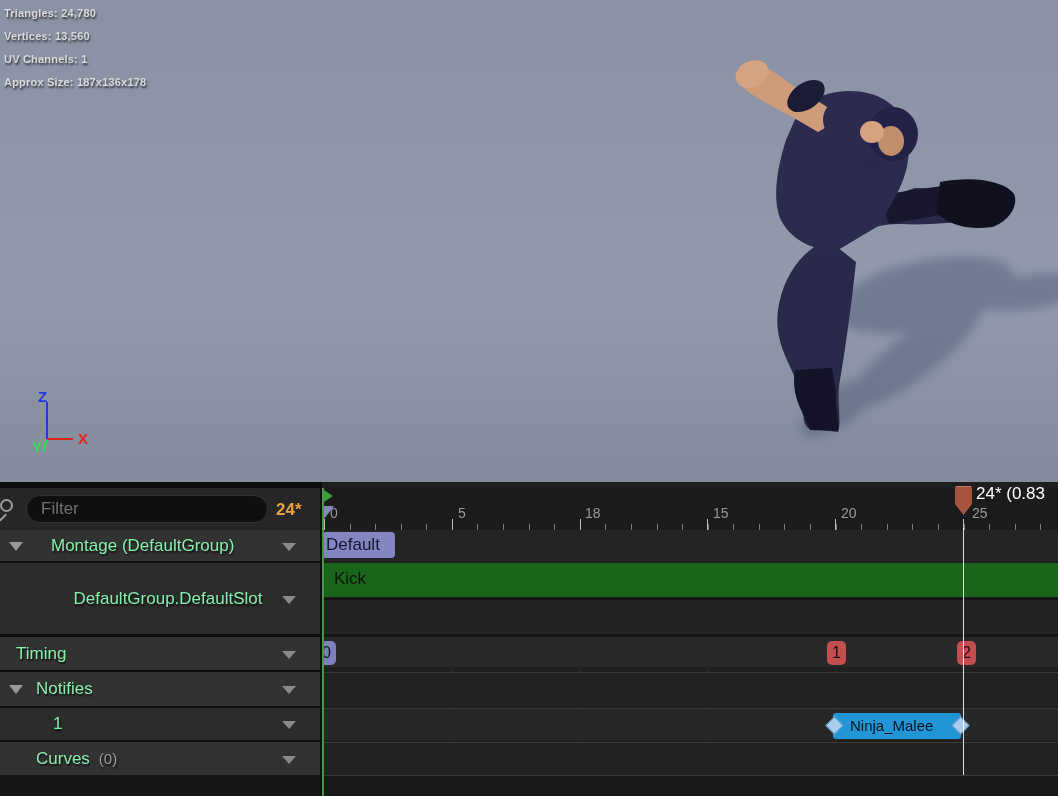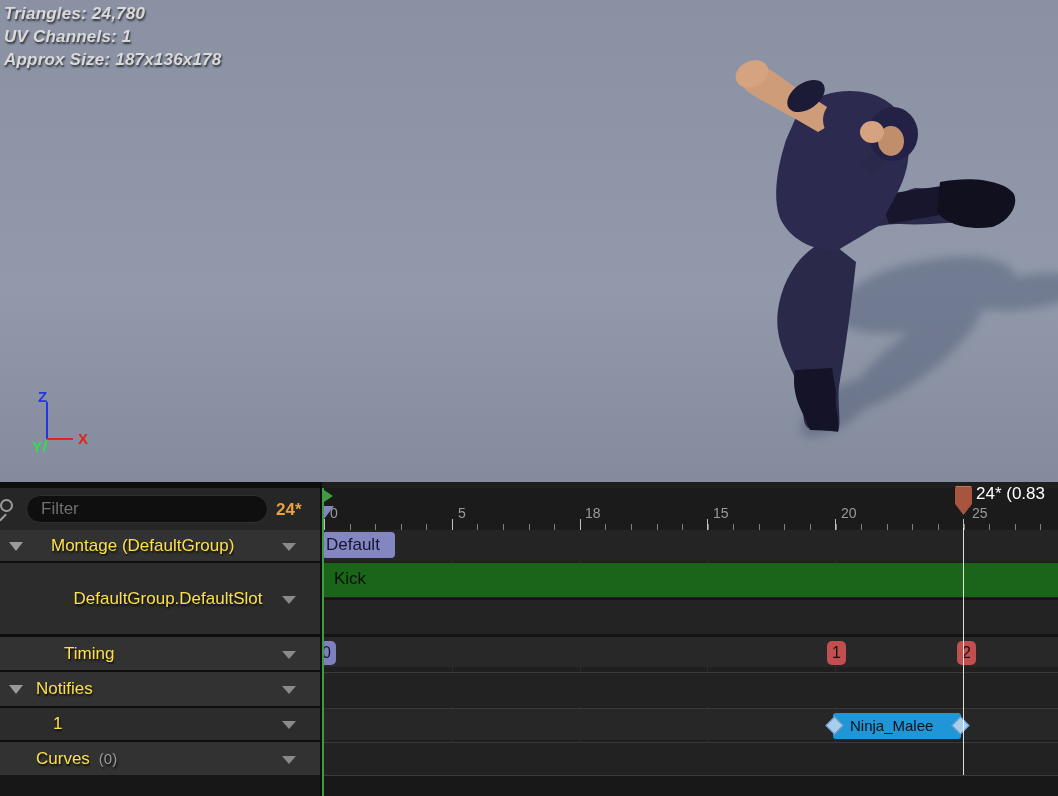--- a/index.html
+++ b/index.html
@@ -5,51 +5,51 @@
   * { margin:0; padding:0; box-sizing:border-box; }
   html,body { width:1058px; height:796px; overflow:hidden; background:#161616;
     font-family:"Liberation Sans", sans-serif; }
   #stage { position:relative; width:1058px; height:796px; }
 
   
   .viewport { position:absolute; left:0; top:0; width:1058px; height:482px;
     background:linear-gradient(180deg,#8a91a3 0%, #9199aa 60%, #848b9c 100%); }
   .char-svg { position:absolute; left:0; top:0; }
   .stats { position:absolute; left:4px; top:2px; }
-  .stats div { font-size:17px; font-weight:bold; color:#dadada; line-height:23px;
-    text-shadow:1px 2px 2px rgba(0,0,0,0.65); letter-spacing:0.2px;font-style:italic; }
+  .stats div { font-size:11px; font-weight:bold; color:#dadada; line-height:23px;
+    text-shadow:1px 2px 2px rgba(0,0,0,0.65); letter-spacing:0.2px; }
   .gizmo { position:absolute; left:0; top:380px; width:110px; height:85px; }
   .gz-line { position:absolute; }
   .gz-z-line { left:46px; top:22px; width:2px; height:37px; background:#2336e0; }
   .gz-x-line { left:47px; top:58px; width:26px; height:2px; background:#e0251c; }
   .gz-y-line { left:44px; top:60px; width:2px; height:12px; background:#2ee04e; transform:rotate(14deg); }
   .gz-label { position:absolute; font-size:15px; font-weight:bold; }
   .gz-z { left:38px; top:8px; color:#2336e0; }
   .gz-x { left:78px; top:50px; color:#e0251c; }
   .gz-y { left:32px; top:58px; color:#2ee04e; }
 
   
   .bottom { position:absolute; left:0; top:482px; width:1058px; height:314px; background:#141414; }
   .topstrip { position:absolute; left:0; top:0; width:100%; height:6px; background:#1a1a1c; }
 
   
   .side { position:absolute; left:0; top:0; width:320px; height:314px; background:#0e0e0e; }
   .row { position:absolute; left:0; width:320px; display:flex; align-items:center;padding-left:16px; }
-  .row-label { font-size:17px; color:#fde047; text-shadow:1px 2px 2px rgba(0,0,0,0.75);
+  .row-label { font-size:17px; color:#86efac; text-shadow:1px 2px 2px rgba(0,0,0,0.75);
     white-space:nowrap; overflow:hidden; }
   .filter-row { top:6px; height:42px; background:#262626; }
   .r-montage { top:48px; height:31px; background:#323232; }
   .r-slot { top:81px; height:71px; background:#2c2c2c; justify-content:center; }
   .r-slot .row-label { max-width:232px; }
   .r-timing { top:155px; height:33px; background:#323232; }
   .r-notifies { top:190px; height:34px; background:#323232; }
   .r-one { top:226px; height:32px; background:#2c2c2c; }
   .r-curves { top:260px; height:33px; background:#323232; }
   .side-bottom { position:absolute; top:293px; height:21px; width:320px; background:#171717; }
-  .ml35 { margin-left:35px; } .ml48 { margin-left:48px; } .ml33 { margin-left:20px; } .ml37 { margin-left:37px; }
+  .ml35 { margin-left:35px; } .ml48 { } .ml33 { margin-left:20px; } .ml37 { margin-left:37px; }
   .count { font-size:15px; color:#9a9a9a; margin-left:9px; text-shadow:1px 2px 2px rgba(0,0,0,0.75); }
   .expander { position:absolute; left:9px; top:50%; margin-top:-4px; width:0; height:0;
     border-left:7px solid transparent; border-right:7px solid transparent; border-top:9px solid #9a9a9a; }
   .dropdown { position:absolute; right:24px; top:50%; margin-top:-3px; width:0; height:0;
     border-left:7px solid transparent; border-right:7px solid transparent; border-top:8px solid #8a8a8a; }
 
   
   .filter-pill { position:absolute; left:26px; top:7px; width:242px; height:28px;
     background:#0f0f0f; border:1px solid #303030; border-radius:15px; }
   .filter-pill input { position:absolute; inset:0; background:transparent; border:none; outline:none;
@@ -147,20 +147,21 @@
         <circle cx="845" cy="120" r="22" fill="#2c2b4f"></circle>
         <path d="M860,165 L880,143 L893,152 L873,177 Z" fill="#2a2949"></path>
         <ellipse cx="893" cy="134" rx="25" ry="27" fill="#232246"></ellipse>
         <ellipse cx="891" cy="141" rx="13" ry="15" fill="#c18e6b"></ellipse>
         <ellipse cx="872" cy="132" rx="12" ry="11" fill="#d5a37f"></ellipse>
       </g>
     </svg>
 
     <div class="stats">
       <div>Triangles: 24,780</div>
+      <div>Vertices: 13,560</div>
       <div>UV Channels: 1</div>
       <div>Approx Size: 187x136x178</div>
     </div>
 
     <div class="gizmo">
       <div class="gz-line gz-z-line"></div>
       <div class="gz-line gz-x-line"></div>
       <div class="gz-line gz-y-line"></div>
       <span class="gz-label gz-z">Z</span>
       <span class="gz-label gz-x">X</span>

